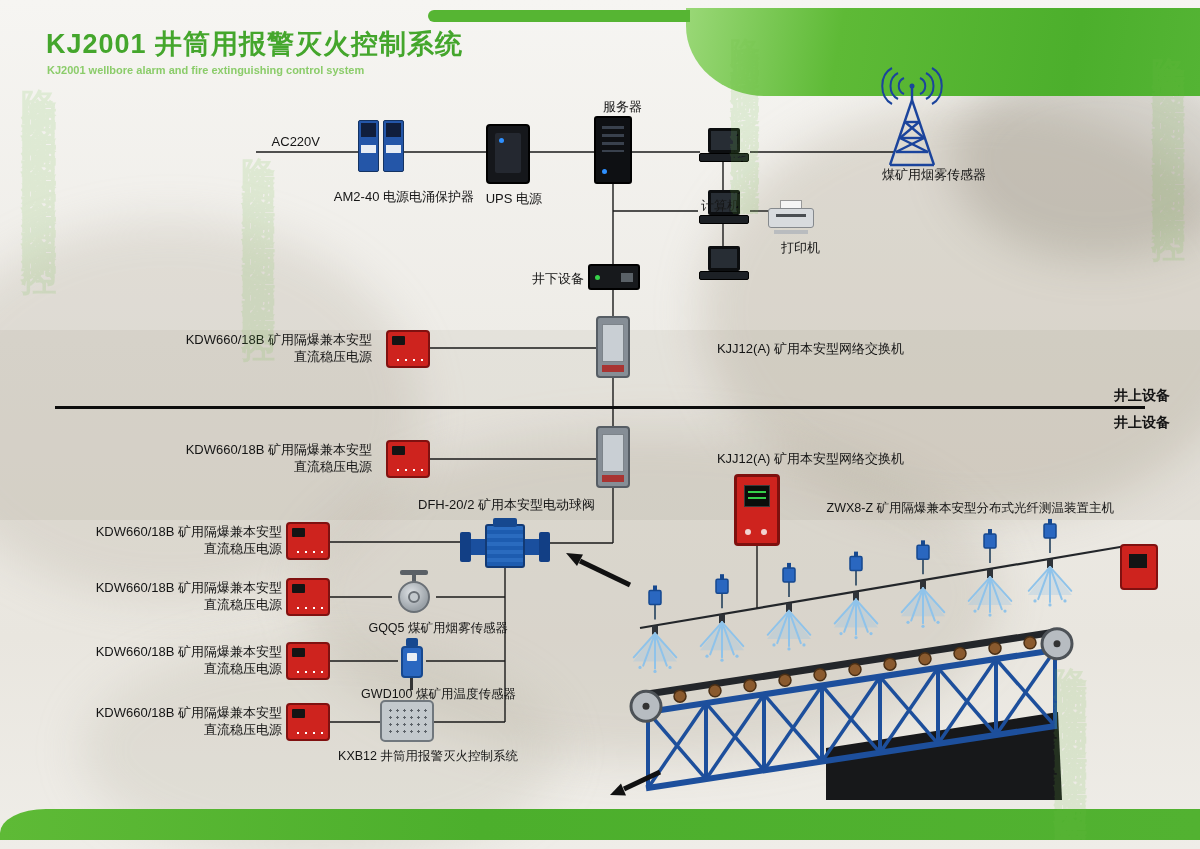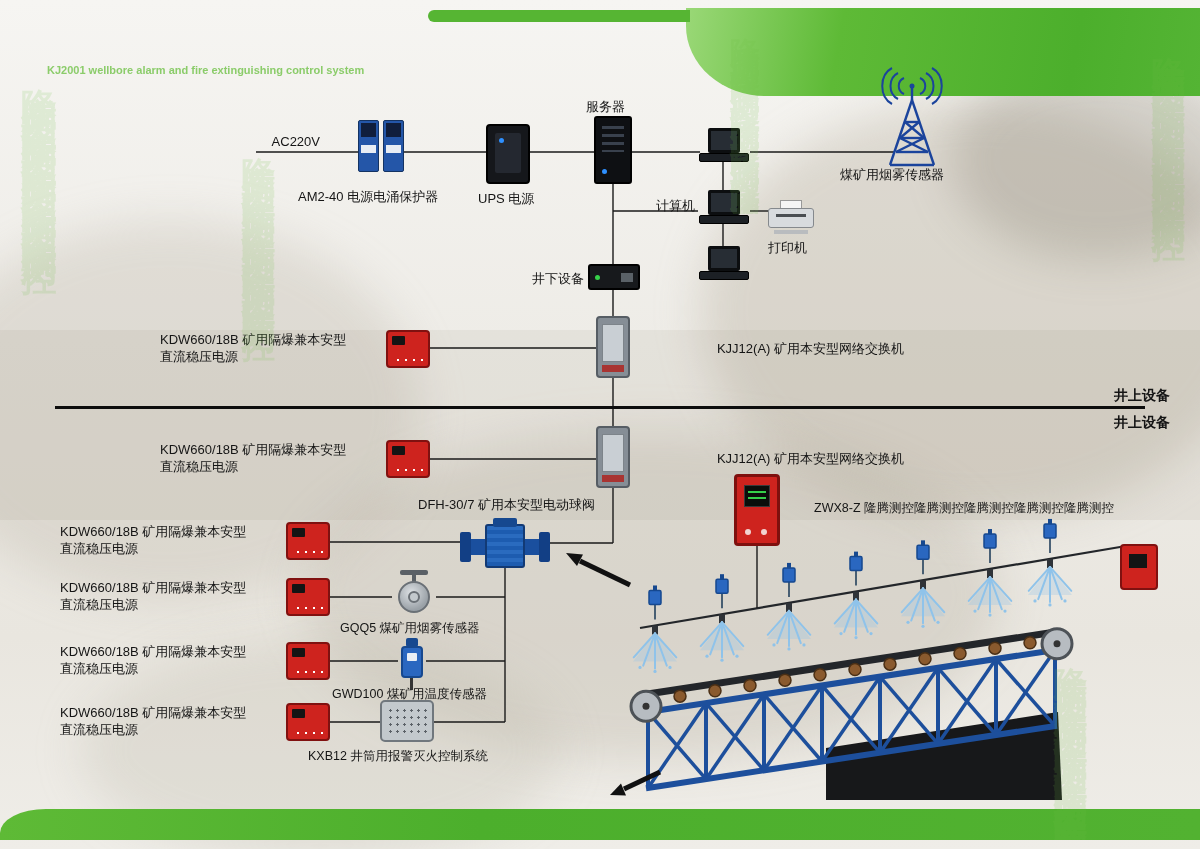--- a/index.html
+++ b/index.html
@@ -19,21 +19,21 @@
     border-top-left-radius:46px 24px;
     background:linear-gradient(90deg,#5eba36,#4caf2c 40%,#52b231)}
   .title{position:absolute;left:46px;top:26px;z-index:3;font-size:27px;font-weight:bold;
     color:#44a62c;letter-spacing:1px;white-space:nowrap}
   .subtitle{position:absolute;left:47px;top:64px;z-index:3;font-size:11px;font-weight:bold;
     color:#8bcc6a;white-space:nowrap}
   
   .wm{position:absolute;writing-mode:vertical-rl;color:#6fbf45;opacity:.15;font-weight:bold;
     letter-spacing:9px;overflow:hidden;pointer-events:none;white-space:nowrap;z-index:6}
   
-  .label{position:absolute;color:#151515;font-size:13px;line-height:1.3;text-align:left;z-index:5}
+  .label{position:absolute;color:#151515;font-size:13px;line-height:1.3;text-align:right;z-index:5}
   .label.sm{font-size:12.5px}
   .label.left{text-align:right}.label.right{text-align:right}
   .label.nowrap{white-space:nowrap}
   .label.bold{font-weight:bold;font-size:14px}
   .divider{position:absolute;left:55px;top:406px;width:1090px;height:2.5px;background:#0d0d0d;z-index:4}
   
   .gfx{position:absolute;left:0;top:0;z-index:3}
   
   .dev{position:absolute;z-index:4}
   .surge{width:46px;height:54px;display:flex;gap:4px}
@@ -103,20 +103,21 @@
   <div class="bg-shape" style="left:-80px;top:220px;width:500px;height:380px;background:rgba(175,168,152,.25)"></div>
   <div class="bg-shape" style="left:300px;top:430px;width:700px;height:330px;background:rgba(160,150,132,.22)"></div>
   <div class="bg-shape" style="left:950px;top:60px;width:300px;height:200px;background:rgba(120,110,95,.25)"></div>
   <div class="bg-shape" style="left:80px;top:640px;width:480px;height:220px;background:rgba(185,178,162,.25)"></div>
   <div class="bg-band" style="top:330px;height:190px;background:rgba(150,140,120,.10)"></div>
 
   <div class="banner"></div>
   <div class="topstrip"></div>
   <div class="footer"></div>
 
+  <div class="title">KJ2001 井筒用报警灭火控制系统</div>
   <div class="subtitle">KJ2001 wellbore alarm and fire extinguishing control system</div>
 
   <div class="wm" style="left:14px;top:60px;height:760px;font-size:36px">隆腾测控隆腾测控隆腾测控隆腾测控隆腾测控</div>
   <div class="wm" style="left:236px;top:130px;height:430px;font-size:34px">隆腾测控隆腾测控隆腾测控隆腾测控隆腾测控</div>
   <div class="wm" style="left:724px;top:14px;height:200px;font-size:30px">隆腾测控隆腾测控隆腾测控隆腾测控隆腾测控</div>
   <div class="wm" style="left:1146px;top:30px;height:330px;font-size:34px">隆腾测控隆腾测控隆腾测控隆腾测控隆腾测控</div>
   <div class="wm" style="left:1048px;top:640px;height:200px;font-size:34px">隆腾测控隆腾测控隆腾测控隆腾测控隆腾测控</div>
 
   <svg id="gfx" class="gfx" width="1200" height="849" viewBox="0 0 1200 849">
     <polygon points="826,748 1058,712 1062,800 826,800" fill="#17181a"></polygon>
@@ -413,21 +414,21 @@
     <div class="grille"></div>
   </div>
   <div class="dev redbox2" style="left:1120px;top:544px">
     <div class="win"></div>
   </div>
 
   <div class="label left nowrap" style="left:250px;top:134px;width:70px">AC220V</div>
   <div class="label nowrap" style="left:298px;top:189px;width:176px">AM2-40 电源电涌保护器</div>
   <div class="label nowrap" style="left:478px;top:191px;width:64px">UPS 电源</div>
   <div class="label nowrap" style="left:586px;top:99px;width:56px">服务器</div>
-  <div class="label nowrap" style="left:656px;top:198px;width:52px">计算机</div>
+  <div class="label nowrap" style="left:688px;top:198px;width:52px">计算机</div>
   <div class="label nowrap" style="left:768px;top:240px;width:52px">打印机</div>
   <div class="label nowrap" style="left:840px;top:167px;width:146px">煤矿用烟雾传感器</div>
   <div class="label right nowrap" style="left:498px;top:271px;width:86px">井下设备</div>
   <div class="label left nowrap" style="left:634px;top:341px;width:270px">KJJ12(A) 矿用本安型网络交换机</div>
   <div class="label left nowrap" style="left:634px;top:451px;width:270px">KJJ12(A) 矿用本安型网络交换机</div>
   <div class="label" style="left:160px;top:332px;width:212px">
     <div>KDW660/18B 矿用隔爆兼本安型</div>
     <div>直流稳压电源</div>
   </div>
   <div class="label" style="left:160px;top:442px;width:212px">
@@ -443,19 +444,19 @@
     <div>直流稳压电源</div>
   </div>
   <div class="label" style="left:60px;top:644px;width:222px">
     <div>KDW660/18B 矿用隔爆兼本安型</div>
     <div>直流稳压电源</div>
   </div>
   <div class="label" style="left:60px;top:705px;width:222px">
     <div>KDW660/18B 矿用隔爆兼本安型</div>
     <div>直流稳压电源</div>
   </div>
-  <div class="label left nowrap" style="left:405px;top:497px;width:190px">DFH-30/7 矿用本安型电动球阀</div>
-  <div class="label left nowrap sm" style="left:784px;top:500px;width:330px">ZWX8-Z 隆腾测控隆腾测控隆腾测控隆腾测控隆腾测控</div>
+  <div class="label left nowrap" style="left:405px;top:497px;width:190px">DFH-20/2 矿用本安型电动球阀</div>
+  <div class="label left nowrap sm" style="left:784px;top:500px;width:330px">ZWX8-Z 矿用隔爆兼本安型分布式光纤测温装置主机</div>
   <div class="label sm nowrap" style="left:340px;top:620px;width:168px">GQQ5 煤矿用烟雾传感器</div>
   <div class="label sm nowrap" style="left:332px;top:686px;width:184px">GWD100 煤矿用温度传感器</div>
   <div class="label sm nowrap" style="left:308px;top:748px;width:210px">KXB12 井筒用报警灭火控制系统</div>
 
 </div>
 
 </body></html>

